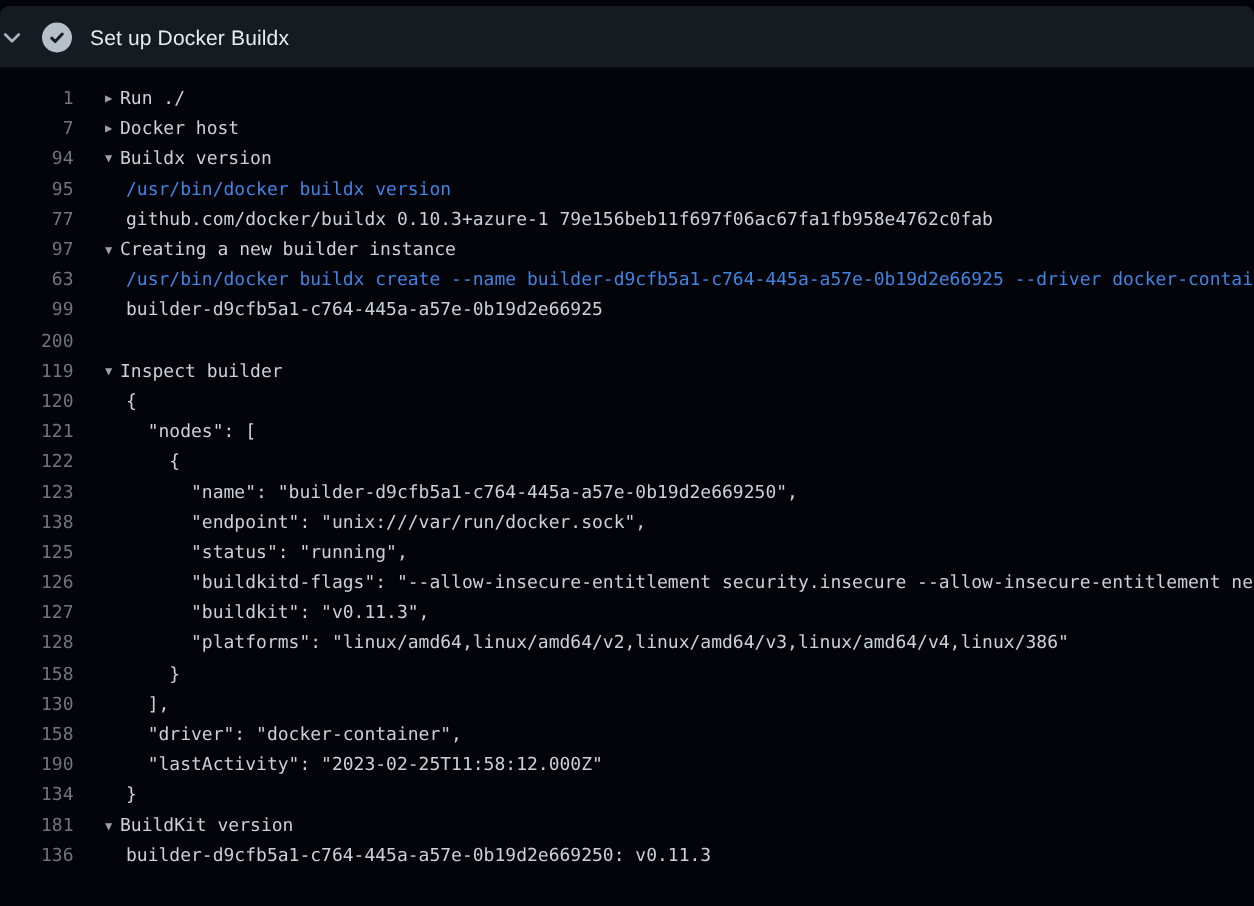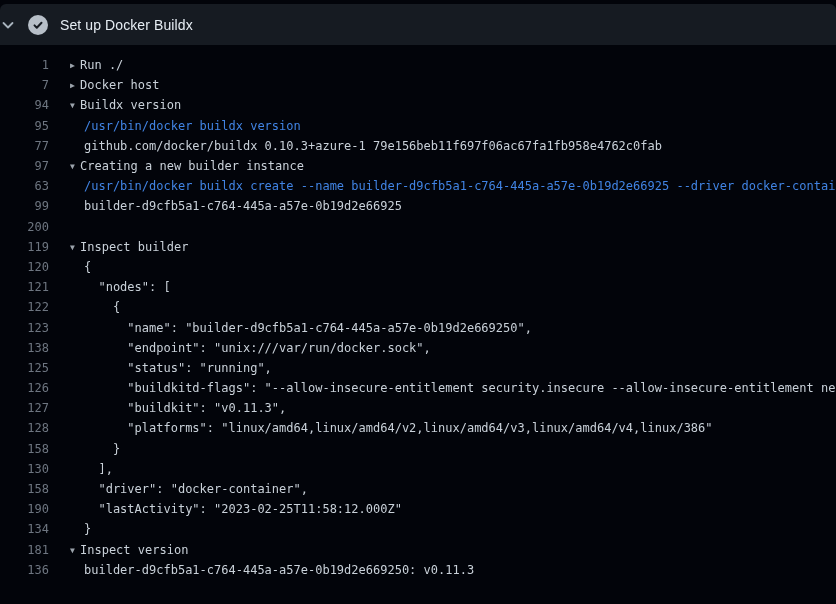--- a/index.html
+++ b/index.html
@@ -160,19 +160,19 @@
     <div class="row">
       <span class="ln">190</span>
       <span class="body output">  "lastActivity": "2023-02-25T11:58:12.000Z"</span>
     </div>
     <div class="row">
       <span class="ln">134</span>
       <span class="body output">}</span>
     </div>
     <div class="row group-row">
       <span class="ln">181</span>
-      <span class="body group"><span class="tri">▼</span><span>Inspect version</span></span>
+      <span class="body group"><span class="tri">▼</span><span>BuildKit version</span></span>
     </div>
     <div class="row">
       <span class="ln">136</span>
       <span class="body output">builder-d9cfb5a1-c764-445a-a57e-0b19d2e669250: v0.11.3</span>
     </div>
   </div>
 
 </body></html>

